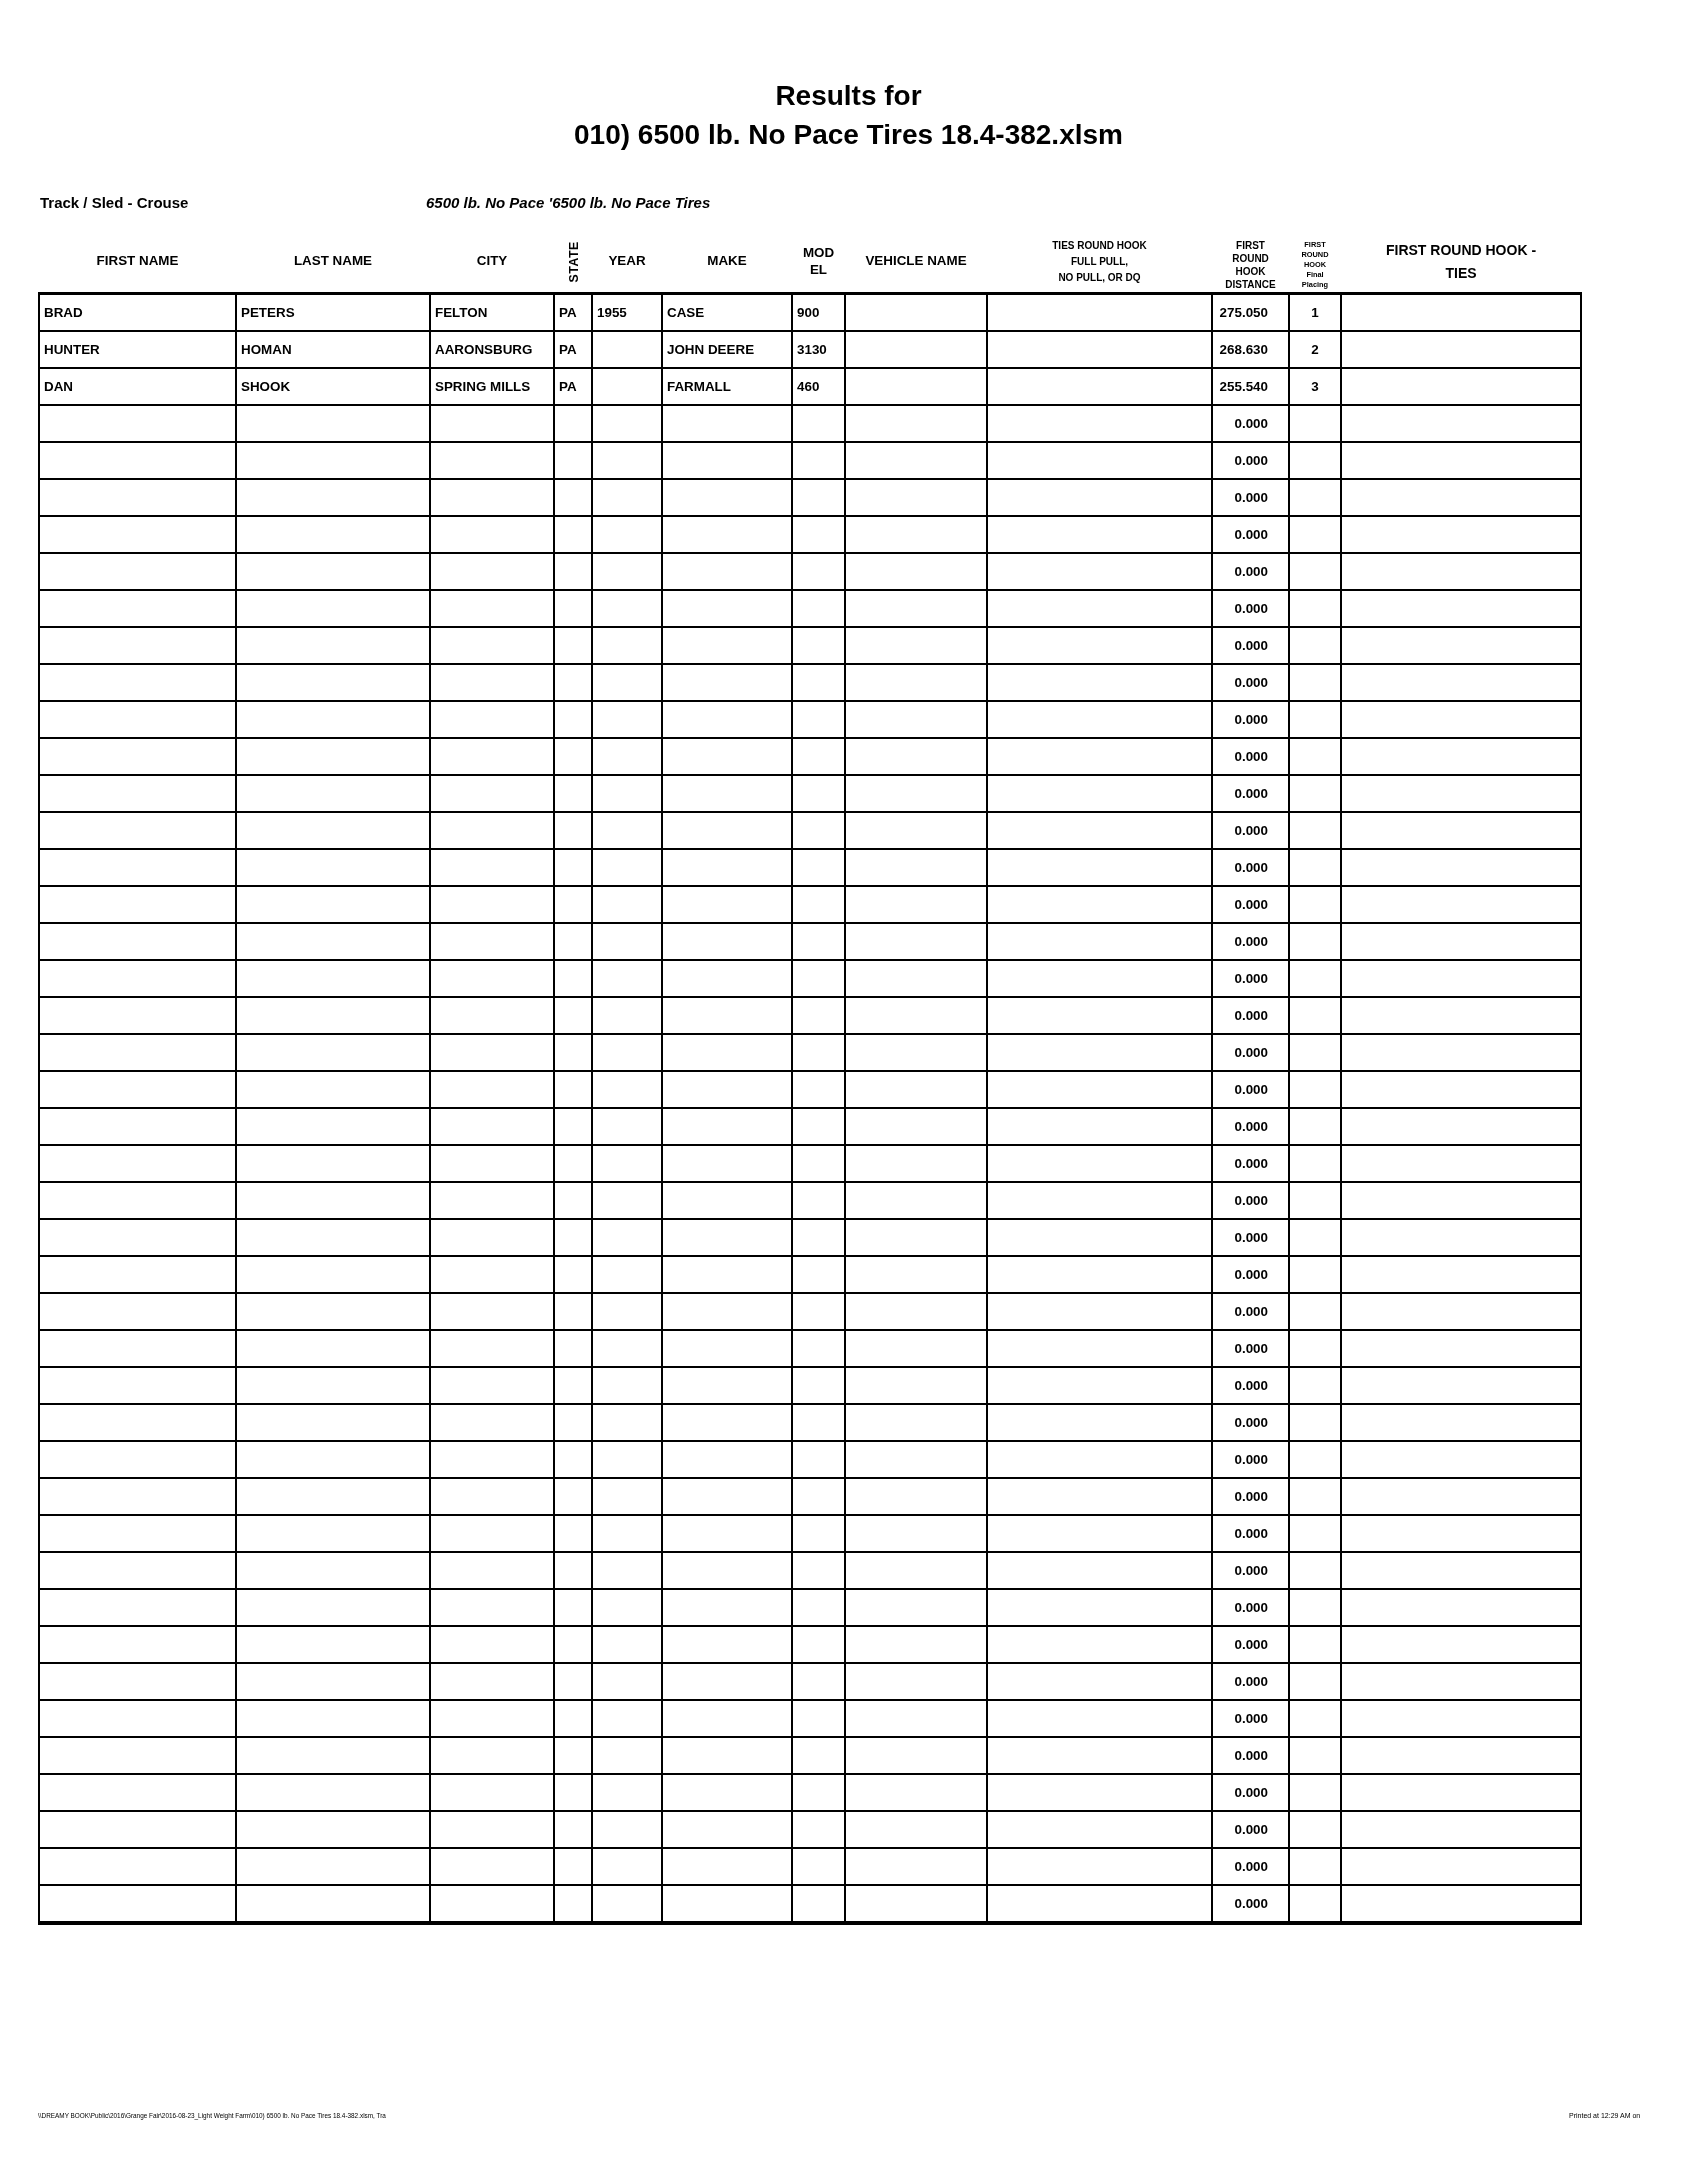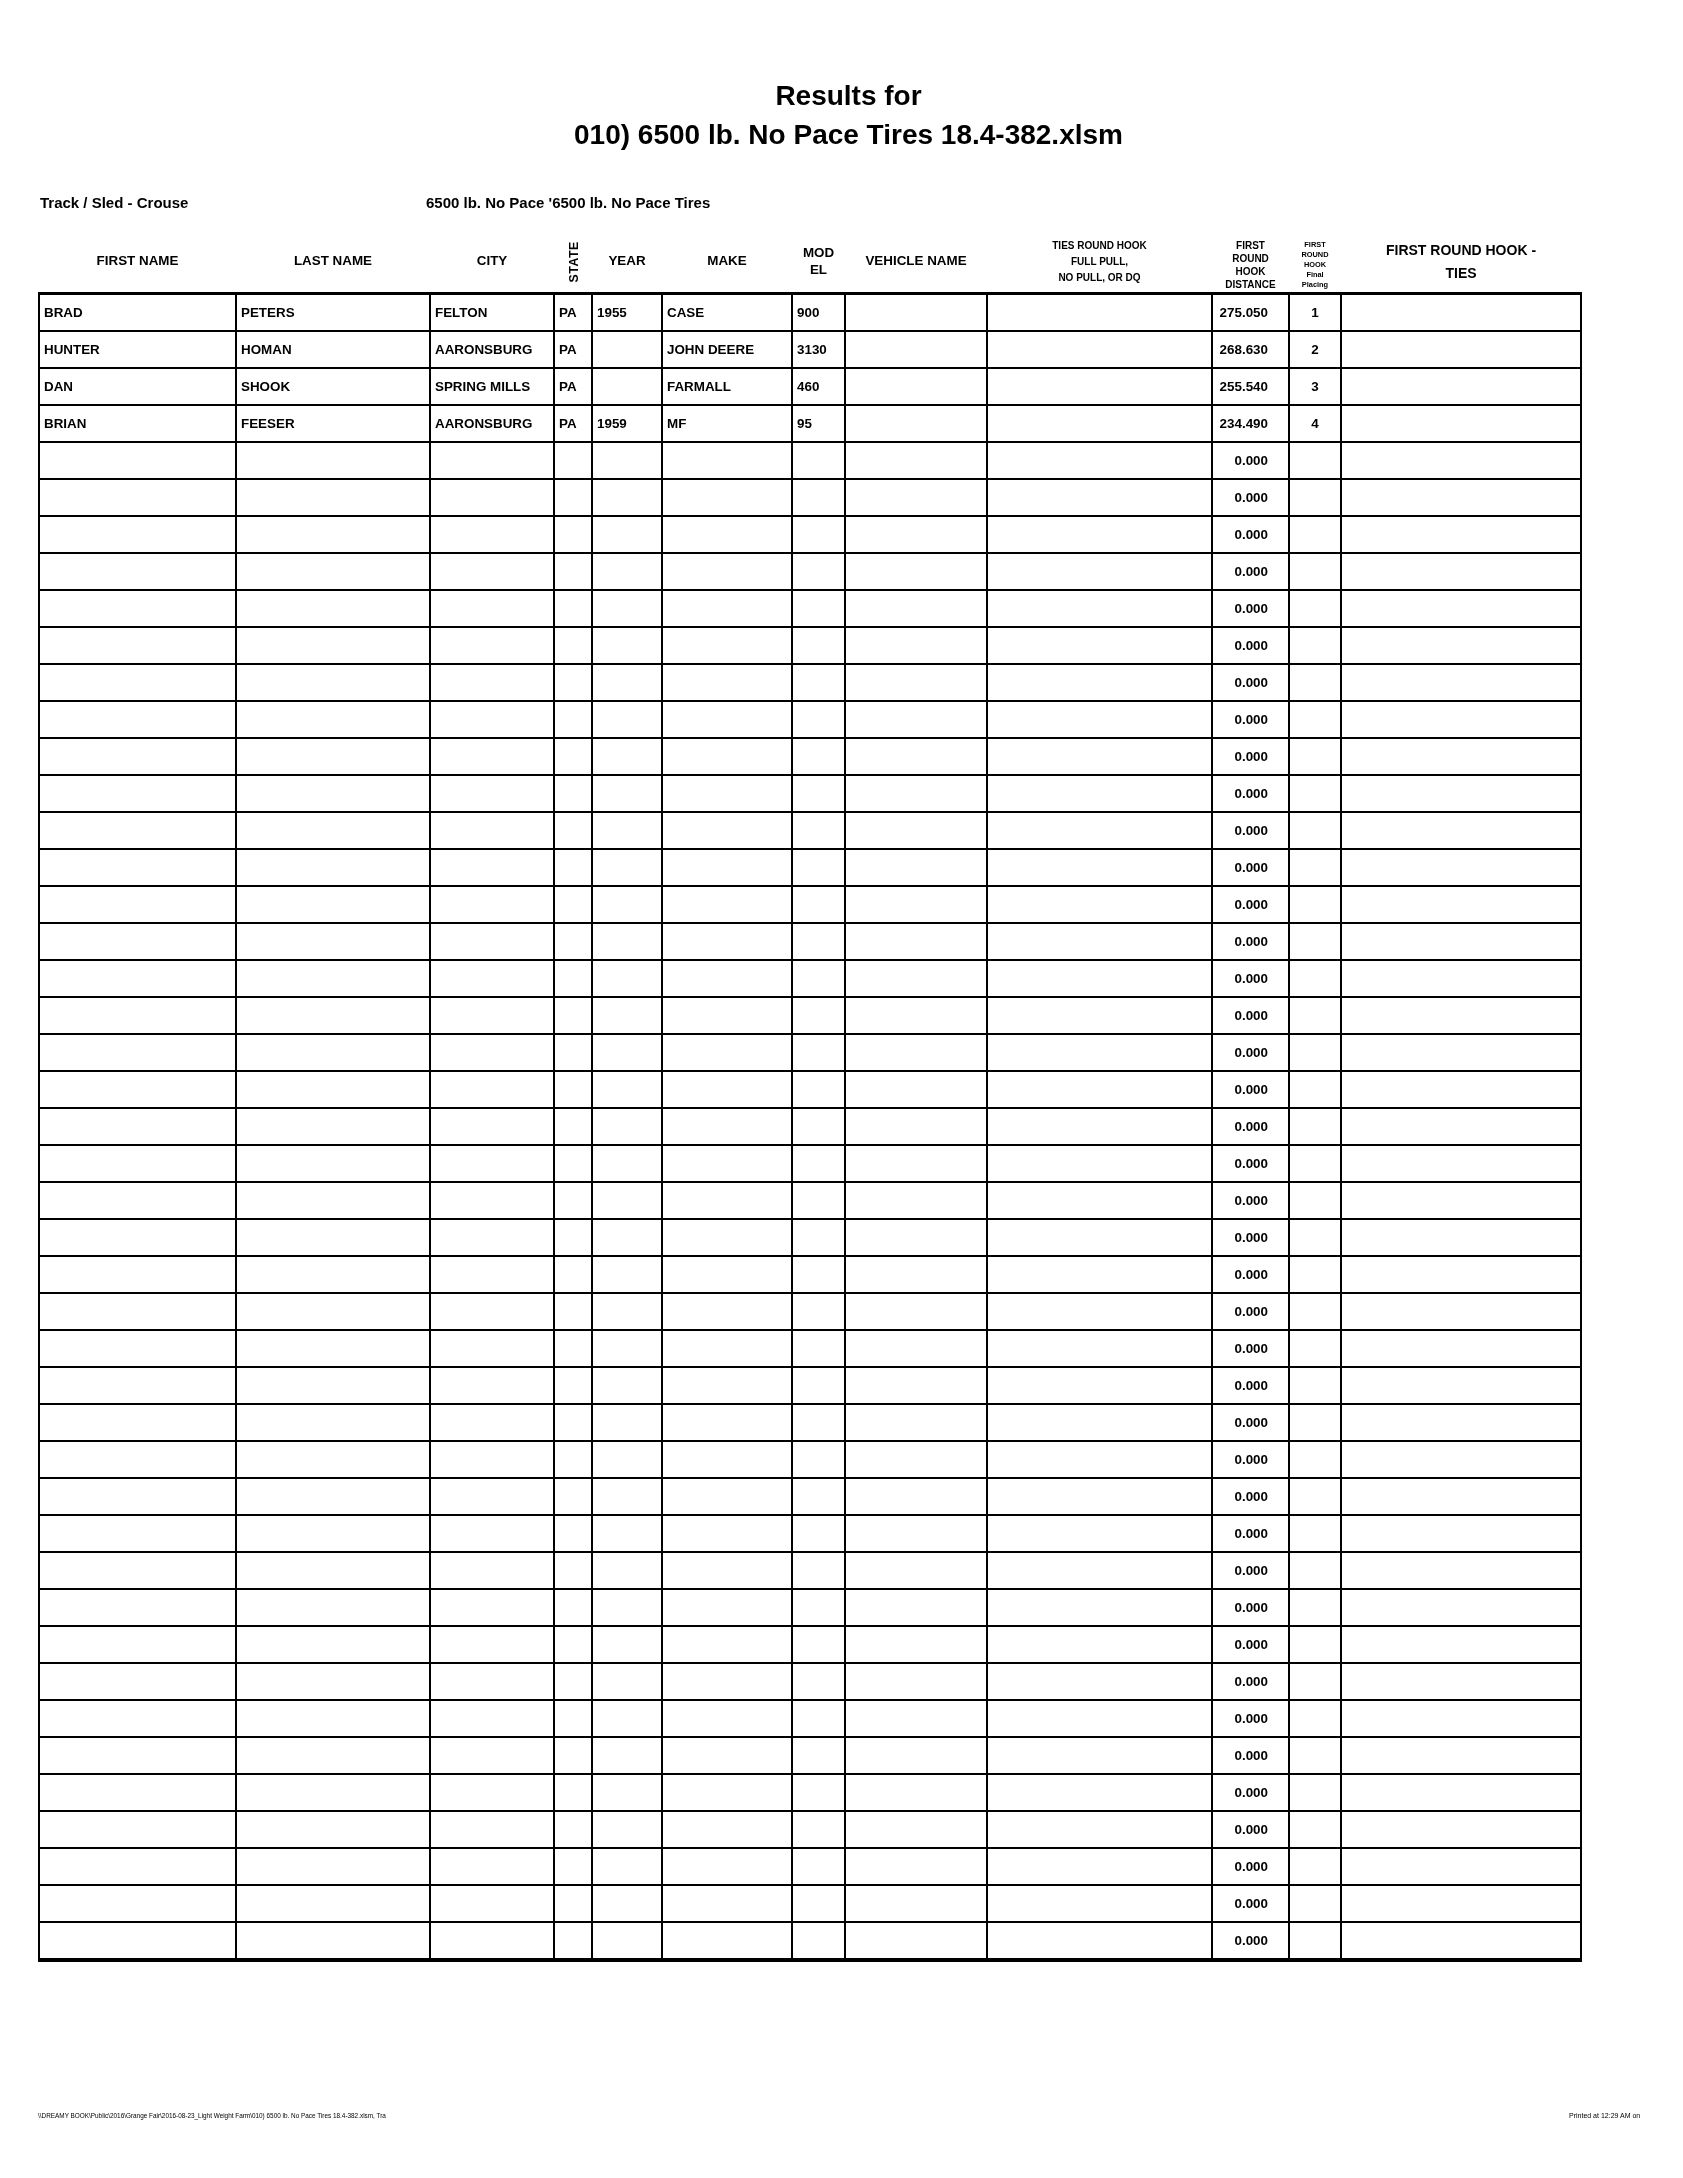--- a/index.html
+++ b/index.html
@@ -13,21 +13,21 @@
 
   
   .title-block { position: absolute; top: 79px; left: 12px; width: 1673px; text-align: center; }
   .title1 { font-size: 28px; font-weight: bold; line-height: 34px; }
   .title2 { font-size: 28px; font-weight: bold; line-height: 34px; margin-top: 5px; }
 
   
   .meta { position: absolute; top: 194px; left: 0; width: 100%; height: 22px; }
   .meta span { position: absolute; top: 0; font-size: 15px; font-weight: bold; white-space: nowrap; }
   .track    { left: 40px; }
-  .classref { left: 426px; }
+  .classref { left: 426px; font-style: italic; }
 
   
   .results {
     position: absolute; left: 38px; top: 232px; width: 1541px;
     border-collapse: collapse; table-layout: fixed;
   }
   .results thead tr { height: 61px; }
   .results th {
     font-weight: bold; text-align: center; vertical-align: middle;
     white-space: pre-line; padding: 0; border: none;
@@ -149,34 +149,20 @@
           <td class="col-year"></td>
           <td class="col-make">FARMALL</td>
           <td class="col-model">460</td>
           <td class="col-vehicle_name"></td>
           <td class="col-full_pull"></td>
           <td class="col-distance">255.540</td>
           <td class="col-placing">3</td>
           <td class="col-ties"></td>
         </tr>
         <tr>
-          <td class="col-first_name">BRIAN</td>
-          <td class="col-last_name">FEESER</td>
-          <td class="col-city">AARONSBURG</td>
-          <td class="col-state">PA</td>
-          <td class="col-year">1959</td>
-          <td class="col-make">MF</td>
-          <td class="col-model">95</td>
-          <td class="col-vehicle_name"></td>
-          <td class="col-full_pull"></td>
-          <td class="col-distance">234.490</td>
-          <td class="col-placing">4</td>
-          <td class="col-ties"></td>
-        </tr>
-        <tr>
           <td class="col-first_name"></td>
           <td class="col-last_name"></td>
           <td class="col-city"></td>
           <td class="col-state"></td>
           <td class="col-year"></td>
           <td class="col-make"></td>
           <td class="col-model"></td>
           <td class="col-vehicle_name"></td>
           <td class="col-full_pull"></td>
           <td class="col-distance">0.000</td>

